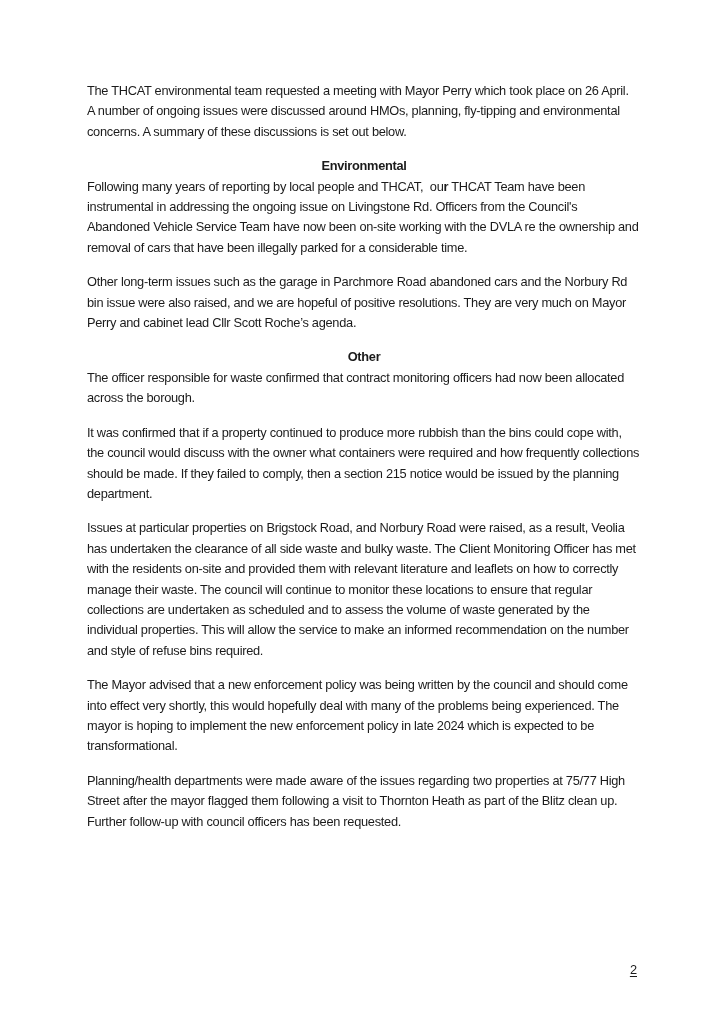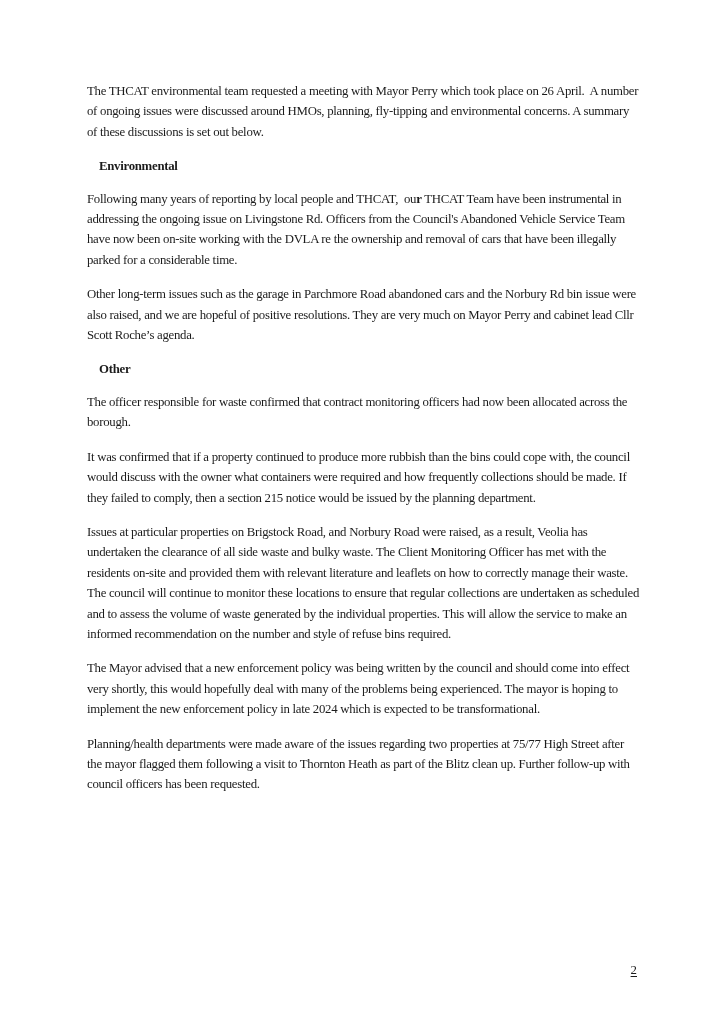--- a/index.html
+++ b/index.html
@@ -1,21 +1,21 @@
 <!DOCTYPE html>
 <html><head>
 <meta charset="utf-8">
 <style>
   html, body { margin: 0; padding: 0; background: #ffffff; }
   .page {
     position: relative;
     width: 724px;
     height: 1024px;
     background: #ffffff;
-    font-family: Liberation Serif, serif;
+    font-family: Liberation Sans, sans-serif;
     color: #1b1b1b;
     overflow: hidden;
   }
   .content {
     position: absolute;
     left: 87px;
     top: 81px;
     width: 554px;
   }
   .doc-paragraph {
@@ -24,22 +24,23 @@
     line-height: 20.4px;
     margin: 0 0 14px 0;
     white-space: pre-wrap;
     text-align: left;
   }
   .doc-heading {
     font-size: 12.8px;
     letter-spacing: -0.28px;
     line-height: 20.4px;
     font-weight: 700;
-    margin: 12px;
+    margin: 0;
     white-space: pre-wrap;
+    text-align: center;
   }
   .bold { font-weight: 700; }
   .page-number {
     position: absolute;
     top: 960px;
     right: 87px;
     font-size: 12.8px;
     line-height: 20px;
     color: #1b1b1b;
     text-decoration: underline;

